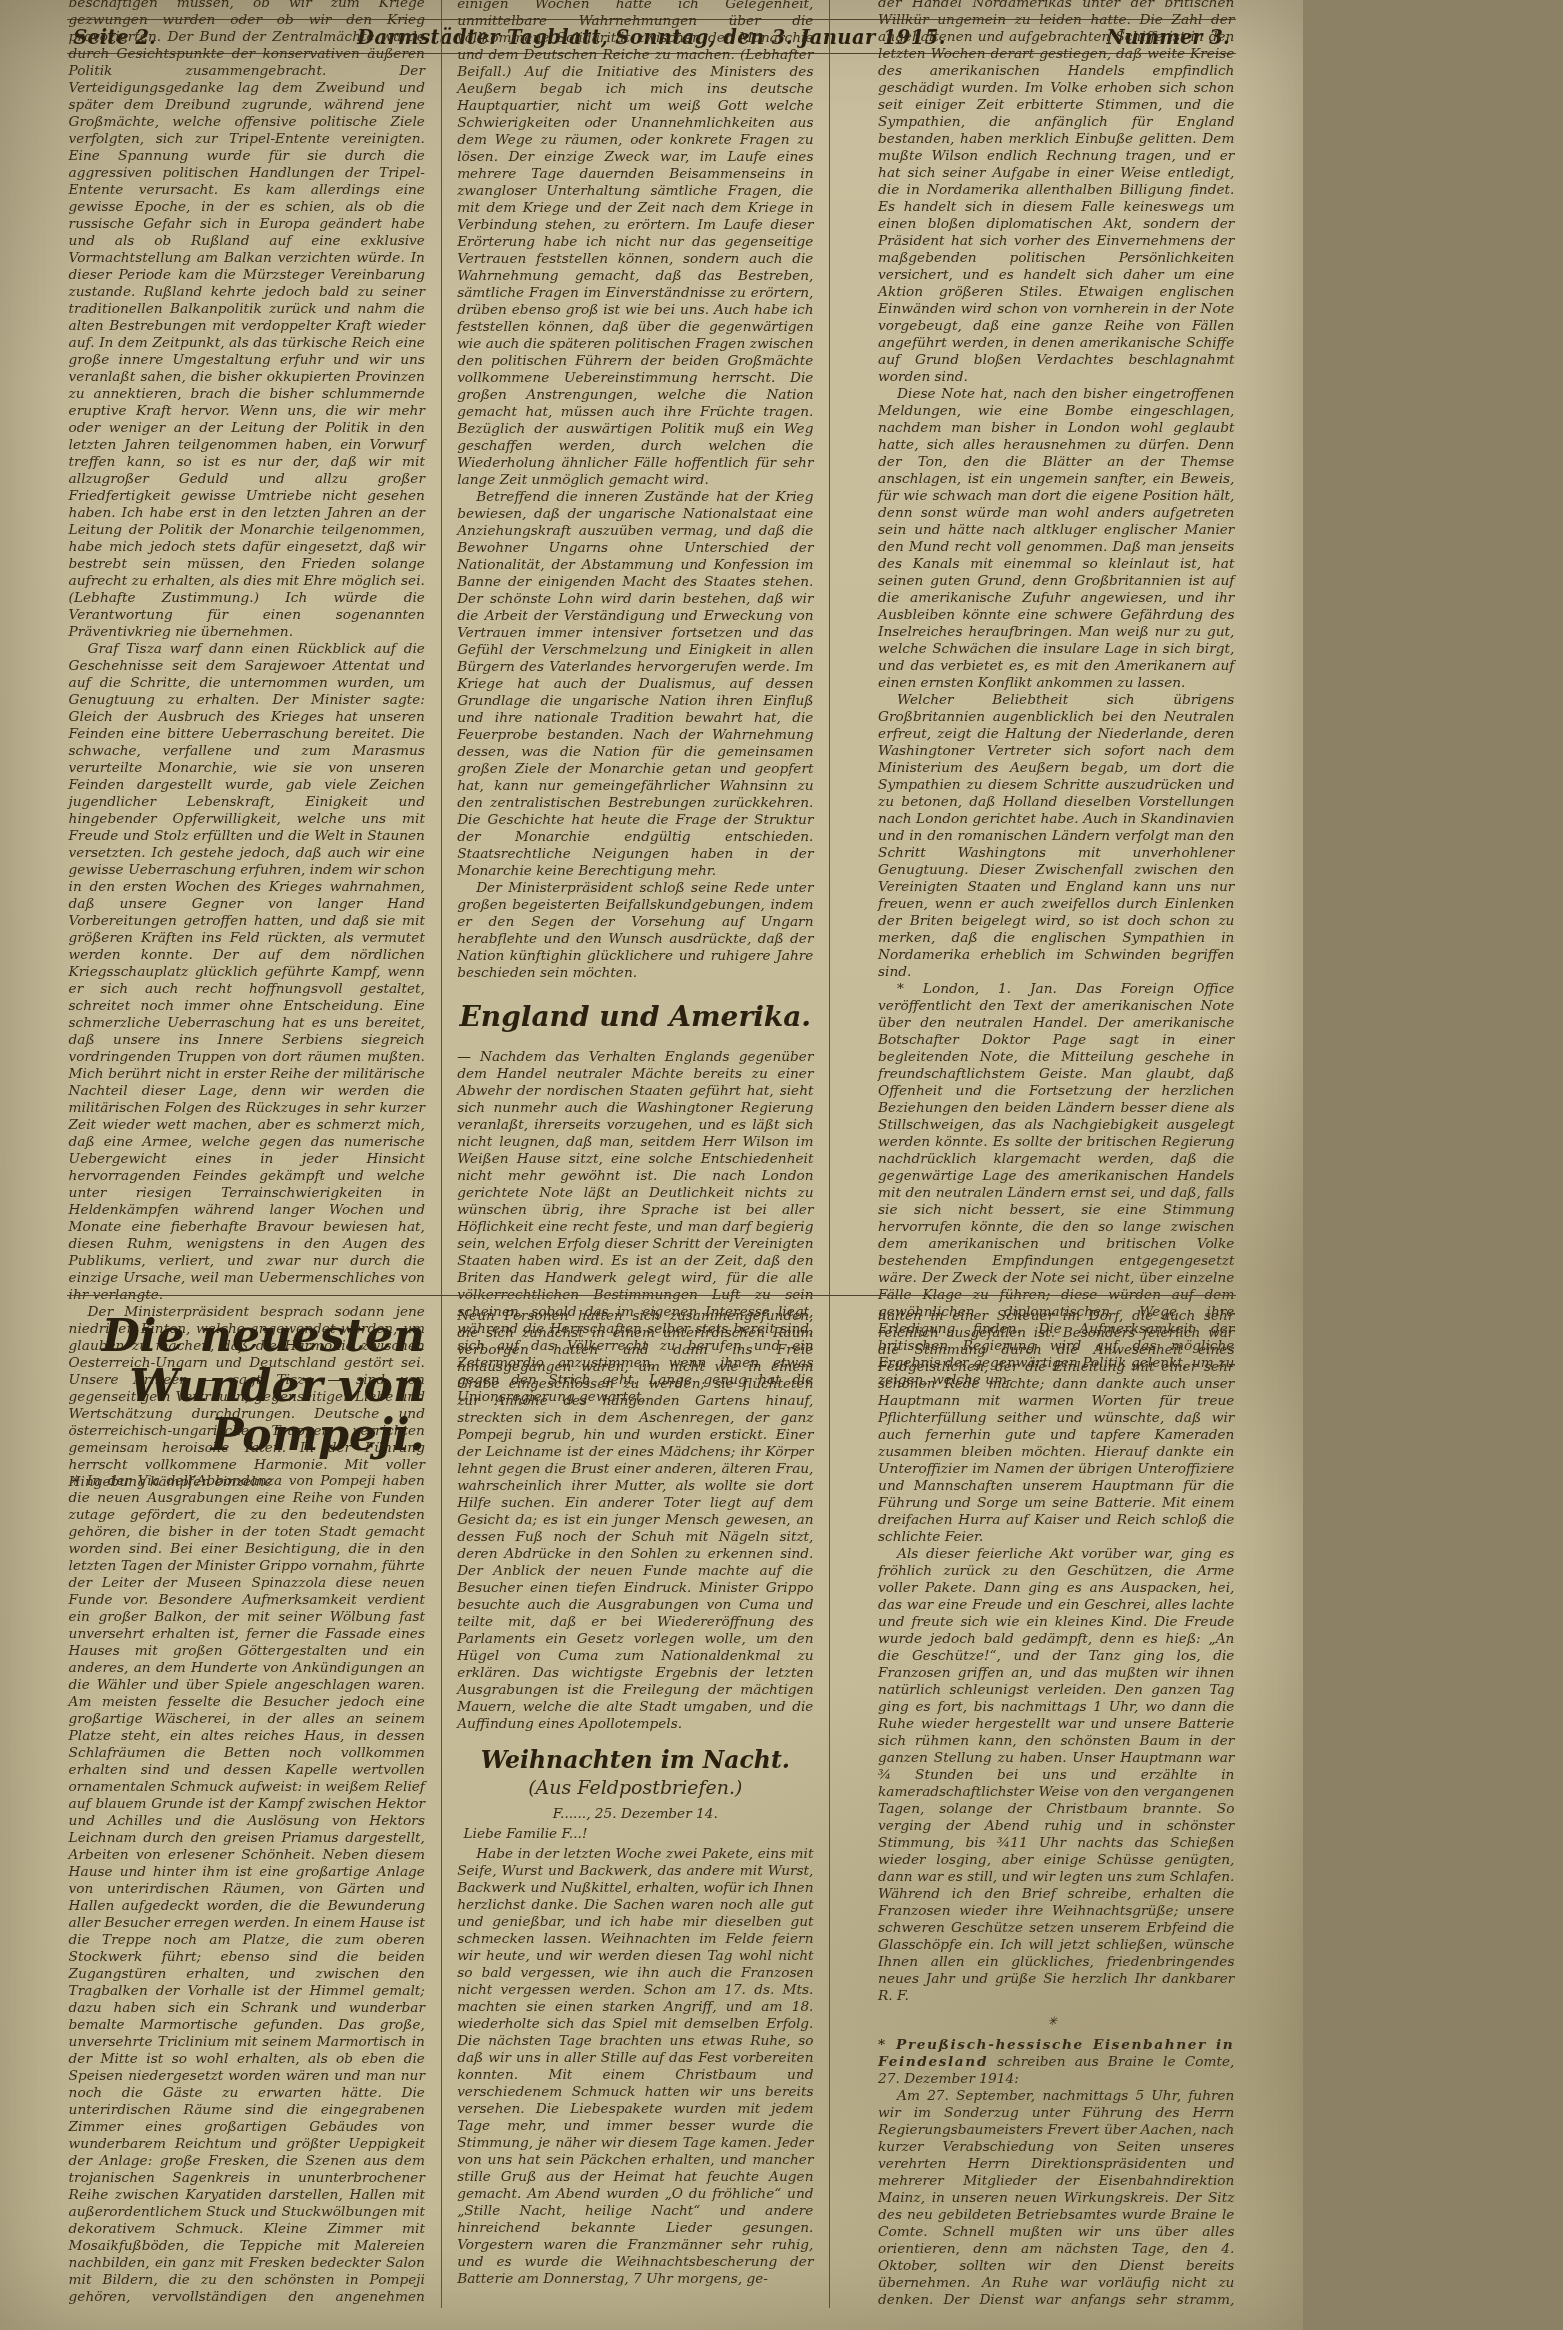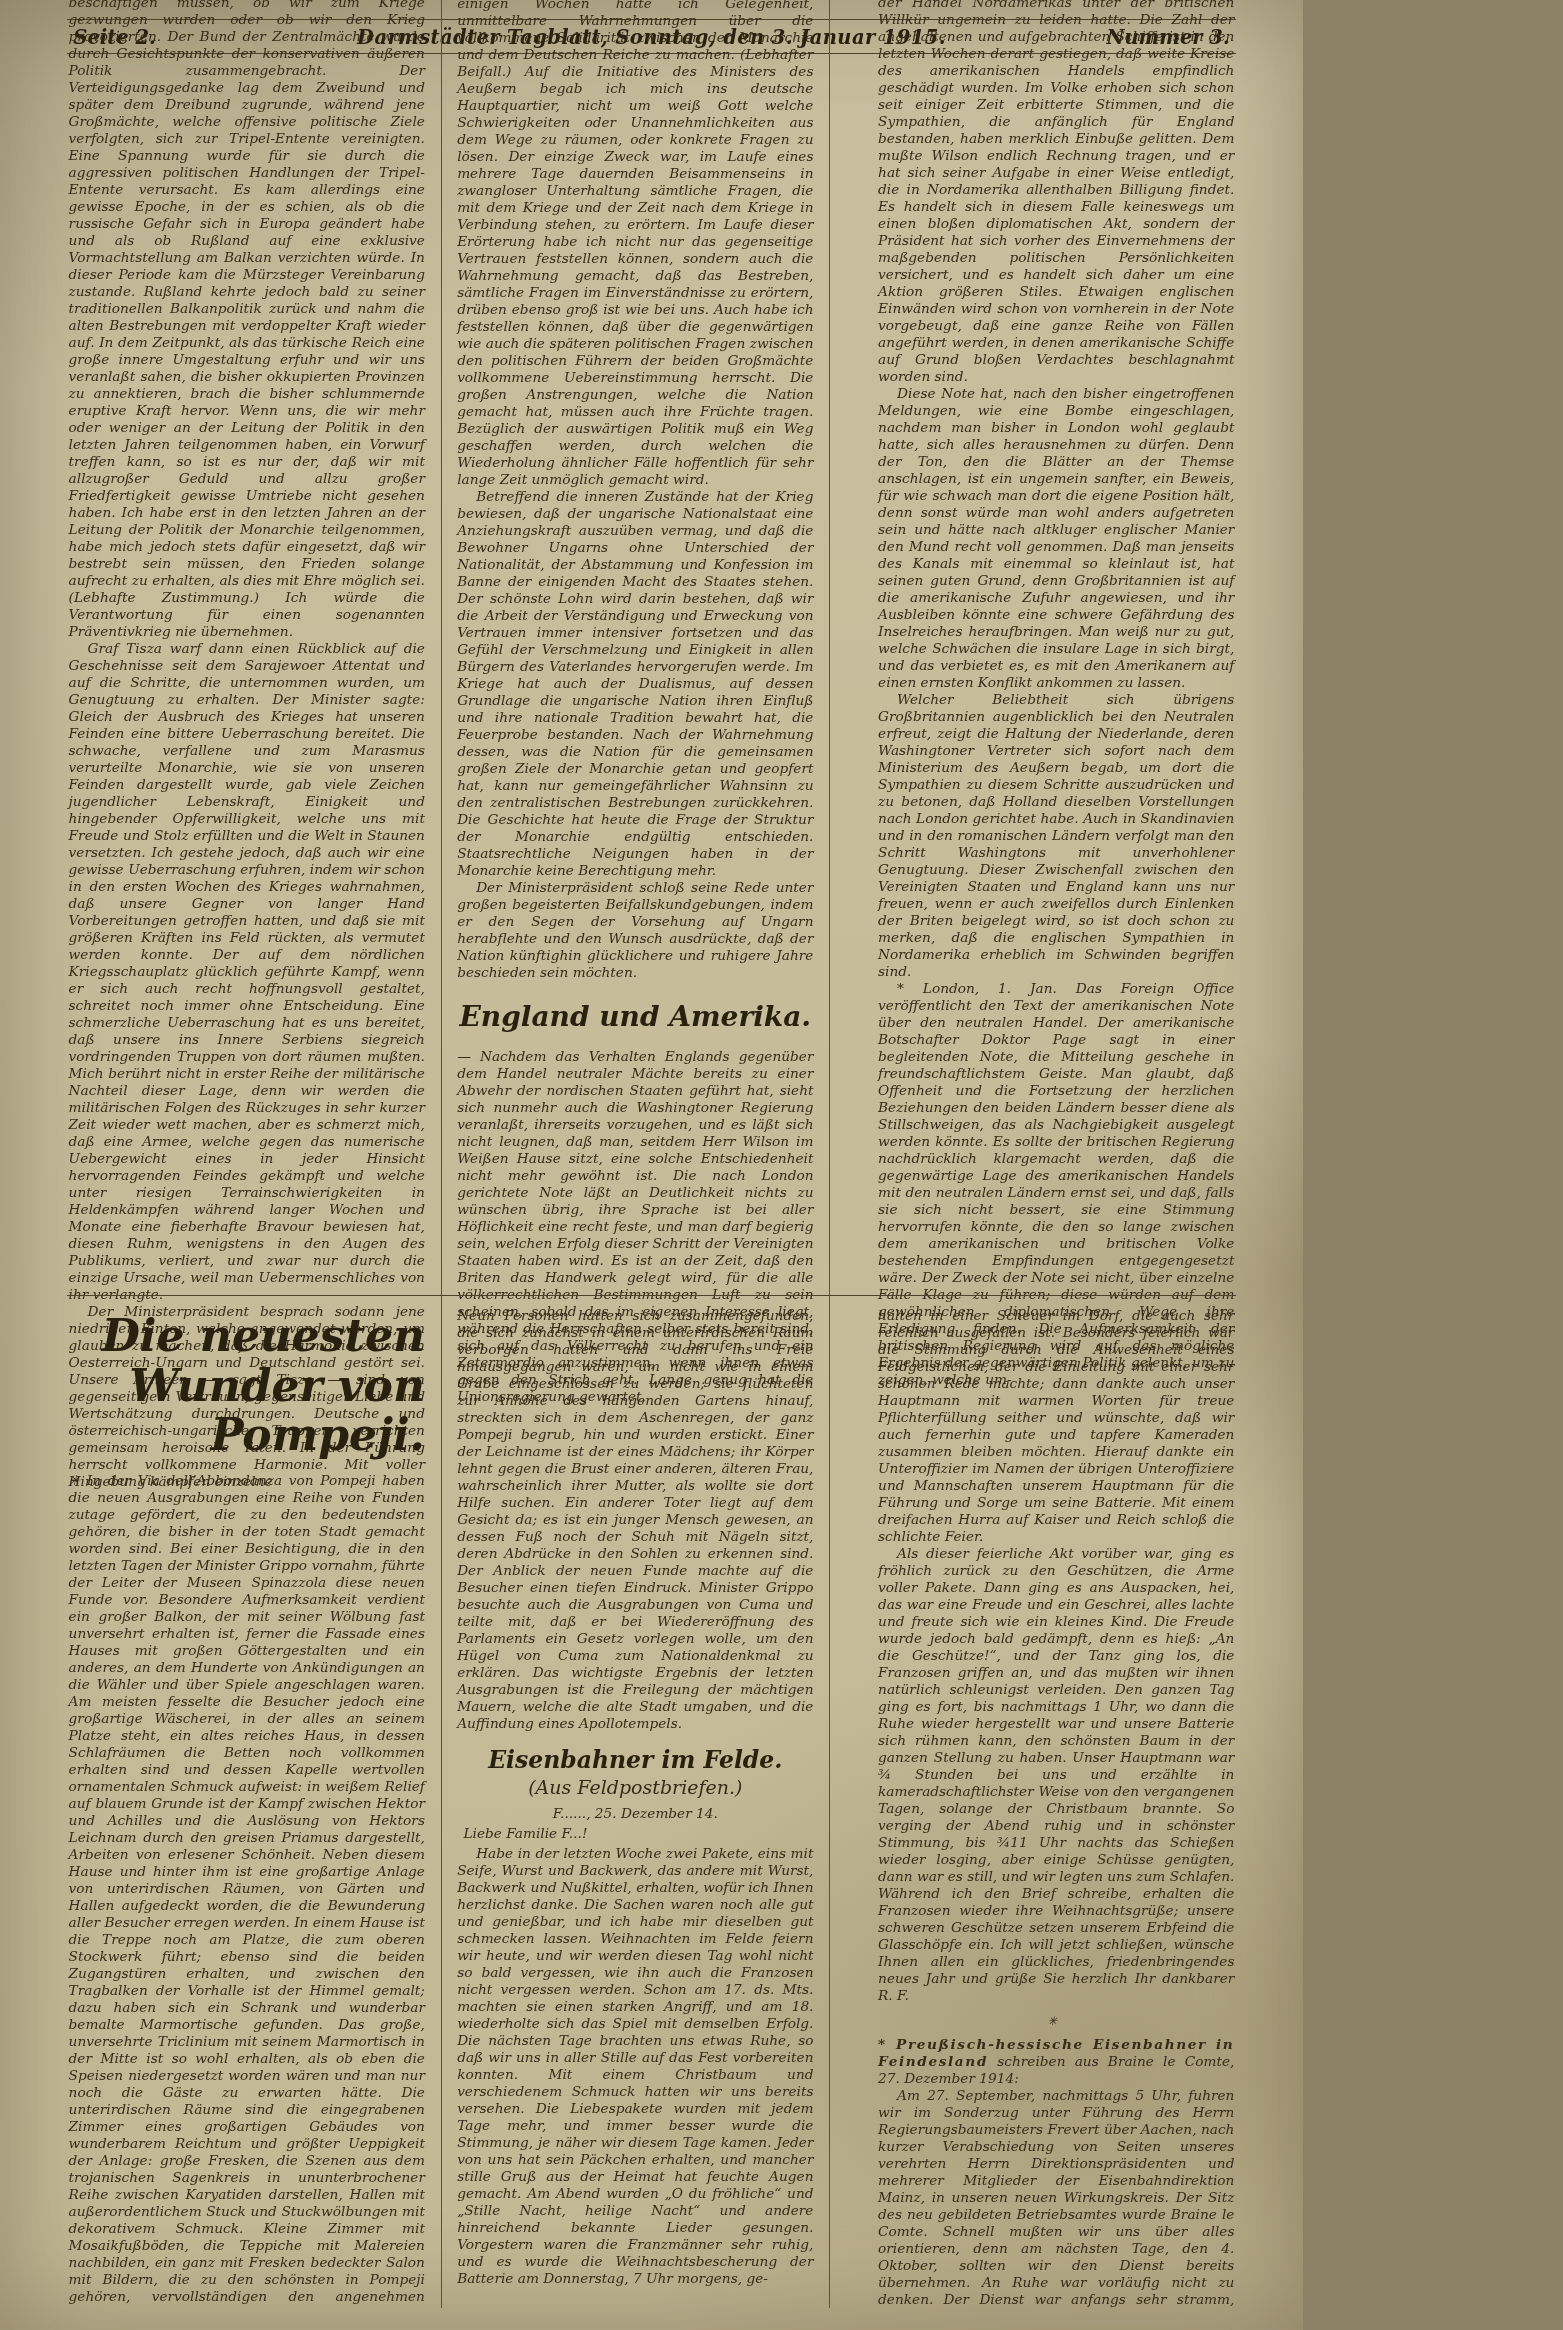--- a/index.html
+++ b/index.html
@@ -120,21 +120,21 @@
   <section class="cols bottom">
 
     <div class="col">
       <h2 class="headline-xl">Die neuesten Wunder von Pompeji.</h2>
       <p class="noindent">✳ In der Via dell’Abbondanza von Pompeji haben die neuen Ausgrabungen eine Reihe von Funden zutage gefördert, die zu den bedeutendsten gehören, die bisher in der toten Stadt gemacht worden sind. Bei einer Besichtigung, die in den letzten Tagen der Minister Grippo vornahm, führte der Leiter der Museen Spinazzola diese neuen Funde vor. Besondere Aufmerksamkeit verdient ein großer Balkon, der mit seiner Wölbung fast unversehrt erhalten ist, ferner die Fassade eines Hauses mit großen Göttergestalten und ein anderes, an dem Hunderte von Ankündigungen an die Wähler und über Spiele angeschlagen waren. Am meisten fesselte die Besucher jedoch eine großartige Wäscherei, in der alles an seinem Platze steht, ein altes reiches Haus, in dessen Schlafräumen die Betten noch vollkommen erhalten sind und dessen Kapelle wertvollen ornamentalen Schmuck aufweist: in weißem Relief auf blauem Grunde ist der Kampf zwischen Hektor und Achilles und die Auslösung von Hektors Leichnam durch den greisen Priamus dargestellt, Arbeiten von erlesener Schönheit. Neben diesem Hause und hinter ihm ist eine großartige Anlage von unterirdischen Räumen, von Gärten und Hallen aufgedeckt worden, die die Bewunderung aller Besucher erregen werden. In einem Hause ist die Treppe noch am Platze, die zum oberen Stockwerk führt; ebenso sind die beiden Zugangstüren erhalten, und zwischen den Tragbalken der Vorhalle ist der Himmel gemalt; dazu haben sich ein Schrank und wunderbar bemalte Marmortische gefunden. Das große, unversehrte Triclinium mit seinem Marmortisch in der Mitte ist so wohl erhalten, als ob eben die Speisen niedergesetzt worden wären und man nur noch die Gäste zu erwarten hätte. Die unterirdischen Räume sind die eingegrabenen Zimmer eines großartigen Gebäudes von wunderbarem Reichtum und größter Ueppigkeit der Anlage: große Fresken, die Szenen aus dem trojanischen Sagenkreis in ununterbrochener Reihe zwischen Karyatiden darstellen, Hallen mit außerordentlichem Stuck und Stuckwölbungen mit dekorativem Schmuck. Kleine Zimmer mit Mosaikfußböden, die Teppiche mit Malereien nachbilden, ein ganz mit Fresken bedeckter Salon mit Bildern, die zu den schönsten in Pompeji gehören, vervollständigen den angenehmen Eindruck des Ganzen. Der Minister sprach den Leitern der Ausgrabungen seine volle Anerkennung aus und verweilte längere Zeit vor den neu freigelegten Häusern, deren farbenprächtige Malereien in seltener Frische erhalten sind.</p>
       <p>Unter all diesen Wundern der Kunst wurde auch eine Gruppe von einigen neuaufgefundenen Leichen gezeigt, deren Stellungen ihr erschütterndes Schicksal verraten.</p>
     </div>
 
     <div class="col">
       <p class="noindent">Neun Personen hatten sich zusammengefunden, die sich zunächst in einem unterirdischen Raum verborgen hatten und dann ins Freie hinausgegangen waren, um nicht wie in einem Grabe eingeschlossen zu werden; sie flüchteten zur Anhöhe des hängenden Gartens hinauf, streckten sich in dem Aschenregen, der ganz Pompeji begrub, hin und wurden erstickt. Einer der Leichname ist der eines Mädchens; ihr Körper lehnt gegen die Brust einer anderen, älteren Frau, wahrscheinlich ihrer Mutter, als wollte sie dort Hilfe suchen. Ein anderer Toter liegt auf dem Gesicht da; es ist ein junger Mensch gewesen, an dessen Fuß noch der Schuh mit Nägeln sitzt, deren Abdrücke in den Sohlen zu erkennen sind. Der Anblick der neuen Funde machte auf die Besucher einen tiefen Eindruck. Minister Grippo besuchte auch die Ausgrabungen von Cuma und teilte mit, daß er bei Wiedereröffnung des Parlaments ein Gesetz vorlegen wolle, um den Hügel von Cuma zum Nationaldenkmal zu erklären. Das wichtigste Ergebnis der letzten Ausgrabungen ist die Freilegung der mächtigen Mauern, welche die alte Stadt umgaben, und die Auffindung eines Apollotempels.</p>
-      <h2 class="headline-md">Eisenbahner im Felde.</h2>
+      <h2 class="headline-md">Weihnachten im Nacht.</h2>
       <p class="subtitle">(Aus Feldpostbriefen.)</p>
       <p class="dateline">F......, 25. Dezember 14.</p>
       <p class="salutation">Liebe Familie F...!</p>
       <p>Habe in der letzten Woche zwei Pakete, eins mit Seife, Wurst und Backwerk, das andere mit Wurst, Backwerk und Nußkittel, erhalten, wofür ich Ihnen herzlichst danke. Die Sachen waren noch alle gut und genießbar, und ich habe mir dieselben gut schmecken lassen. Weihnachten im Felde feiern wir heute, und wir werden diesen Tag wohl nicht so bald vergessen, wie ihn auch die Franzosen nicht vergessen werden. Schon am 17. ds. Mts. machten sie einen starken Angriff, und am 18. wiederholte sich das Spiel mit demselben Erfolg. Die nächsten Tage brachten uns etwas Ruhe, so daß wir uns in aller Stille auf das Fest vorbereiten konnten. Mit einem Christbaum und verschiedenem Schmuck hatten wir uns bereits versehen. Die Liebespakete wurden mit jedem Tage mehr, und immer besser wurde die Stimmung, je näher wir diesem Tage kamen. Jeder von uns hat sein Päckchen erhalten, und mancher stille Gruß aus der Heimat hat feuchte Augen gemacht. Am Abend wurden „O du fröhliche“ und „Stille Nacht, heilige Nacht“ und andere hinreichend bekannte Lieder gesungen. Vorgestern waren die Franzmänner sehr ruhig, und es wurde die Weihnachtsbescherung der Batterie am Donnerstag, 7 Uhr morgens, ge-</p>
     </div>
 
     <div class="col">
       <p class="noindent">halten in einer Scheuer im Dorf, die auch sehr reichlich ausgefallen ist. Besonders feierlich war die Stimmung durch die Anwesenheit eines Feldgeistlichen, der die Einleitung mit einer sehr schönen Rede machte; dann dankte auch unser Hauptmann mit warmen Worten für treue Pflichterfüllung seither und wünschte, daß wir auch fernerhin gute und tapfere Kameraden zusammen bleiben möchten. Hierauf dankte ein Unteroffizier im Namen der übrigen Unteroffiziere und Mannschaften unserem Hauptmann für die Führung und Sorge um seine Batterie. Mit einem dreifachen Hurra auf Kaiser und Reich schloß die schlichte Feier.</p>
       <p>Als dieser feierliche Akt vorüber war, ging es fröhlich zurück zu den Geschützen, die Arme voller Pakete. Dann ging es ans Auspacken, hei, das war eine Freude und ein Geschrei, alles lachte und freute sich wie ein kleines Kind. Die Freude wurde jedoch bald gedämpft, denn es hieß: „An die Geschütze!“, und der Tanz ging los, die Franzosen griffen an, und das mußten wir ihnen natürlich schleunigst verleiden. Den ganzen Tag ging es fort, bis nachmittags 1 Uhr, wo dann die Ruhe wieder hergestellt war und unsere Batterie sich rühmen kann, den schönsten Baum in der ganzen Stellung zu haben. Unser Hauptmann war ¾ Stunden bei uns und erzählte in kameradschaftlichster Weise von den vergangenen Tagen, solange der Christbaum brannte. So verging der Abend ruhig und in schönster Stimmung, bis ¾11 Uhr nachts das Schießen wieder losging, aber einige Schüsse genügten, dann war es still, und wir legten uns zum Schlafen. Während ich den Brief schreibe, erhalten die Franzosen wieder ihre Weihnachtsgrüße; unsere schweren Geschütze setzen unserem Erbfeind die Glasschöpfe ein. Ich will jetzt schließen, wünsche Ihnen allen ein glückliches, friedenbringendes neues Jahr und grüße Sie herzlich Ihr dankbarer R. F.</p>
       <p class="separator">✳</p>

